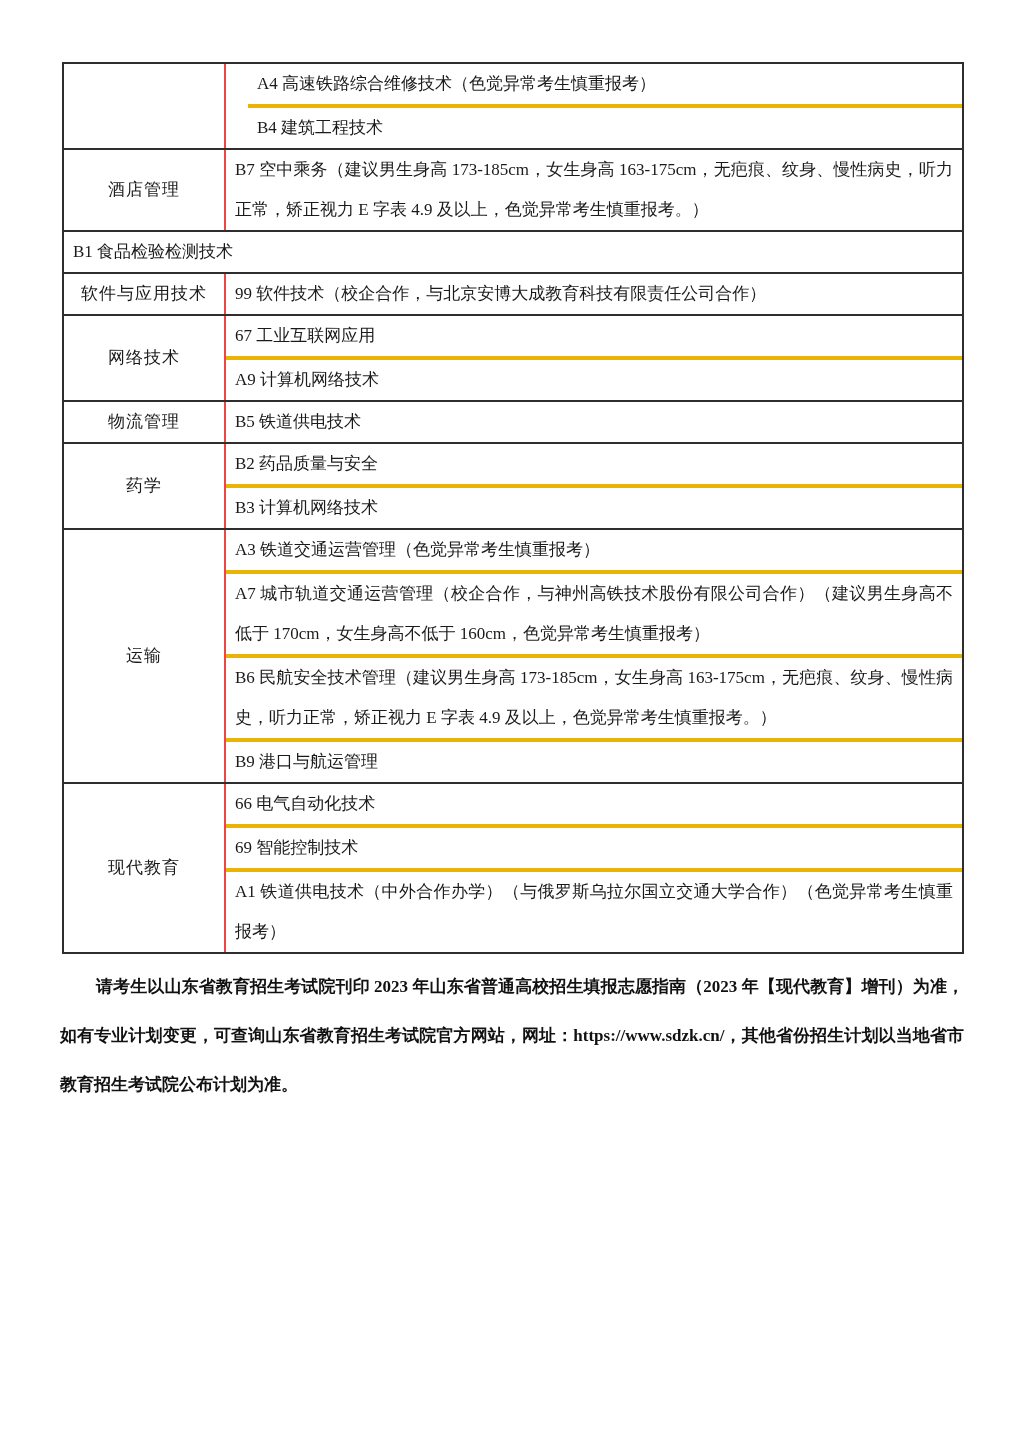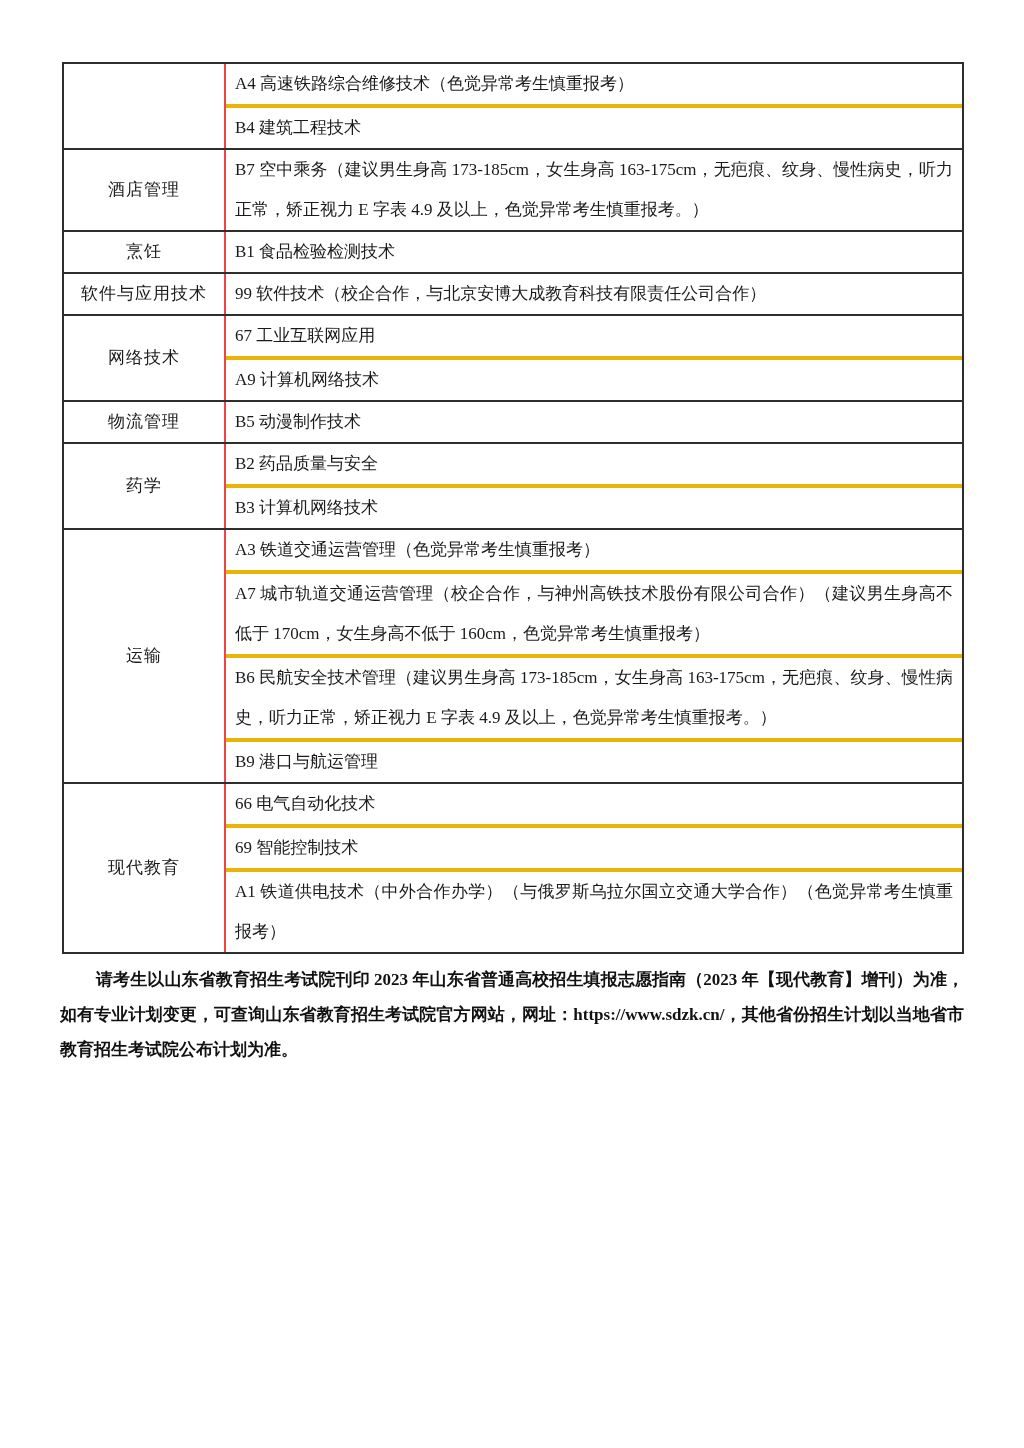--- a/index.html
+++ b/index.html
@@ -27,20 +27,21 @@
     width: 902px;
     border: 2px solid #2e2e2e;
     background: #ffffff;
   }
   .grp {
     display: flex;
     border-top: 2px solid #2e2e2e;
   }
   .grp:first-child {
     border-top: none;
+    gap: 22px;
   }
   .cat {
     flex: 0 0 160px;
     border-right: 2px solid #ef4444;
     display: flex;
     align-items: center;
     justify-content: center;
     font-size: 17px;
     line-height: 24px;
     text-align: center;
@@ -62,21 +63,21 @@
   .items .item:first-child {
     border-top: none;
   }
   
   .note {
     box-sizing: border-box;
     width: 904px;
     margin: 8px 0 16px -2px;
     font-size: 17px;
     font-weight: bold;
-    line-height: 35px;
+    line-height: 49px;
     text-align: justify;
     text-indent: 36px;
     color: #111111;
   }
 </style>
 </head>
 <body>
 
 <div class="content">
 
@@ -91,21 +92,20 @@
     </div>
 
     <div class="grp">
       <div class="cat">酒店管理</div>
       <div class="items">
         <div class="item">B7 空中乘务（建议男生身高 173-185cm，女生身高 163-175cm，无疤痕、纹身、慢性病史，听力正常，矫正视力 E 字表 4.9 及以上，色觉异常考生慎重报考。）</div>
       </div>
     </div>
 
     <div class="grp">
-      <div class="cat">烹饪</div>
       <div class="items">
         <div class="item">B1 食品检验检测技术</div>
       </div>
     </div>
 
     <div class="grp">
       <div class="cat">软件与应用技术</div>
       <div class="items">
         <div class="item">99 软件技术（校企合作，与北京安博大成教育科技有限责任公司合作）</div>
       </div>
@@ -116,21 +116,21 @@
       <div class="cat">网络技术</div>
       <div class="items">
         <div class="item">67 工业互联网应用</div>
         <div class="item">A9 计算机网络技术</div>
       </div>
     </div>
 
     <div class="grp">
       <div class="cat">物流管理</div>
       <div class="items">
-        <div class="item">B5 动漫制作技术</div>
+        <div class="item">B5 铁道供电技术</div>
       </div>
     </div>
 
     <div class="grp">
       <div class="cat">药学</div>
       <div class="items">
         <div class="item">B2 药品质量与安全</div>
         <div class="item">B3 计算机网络技术</div>
       </div>
     </div>

